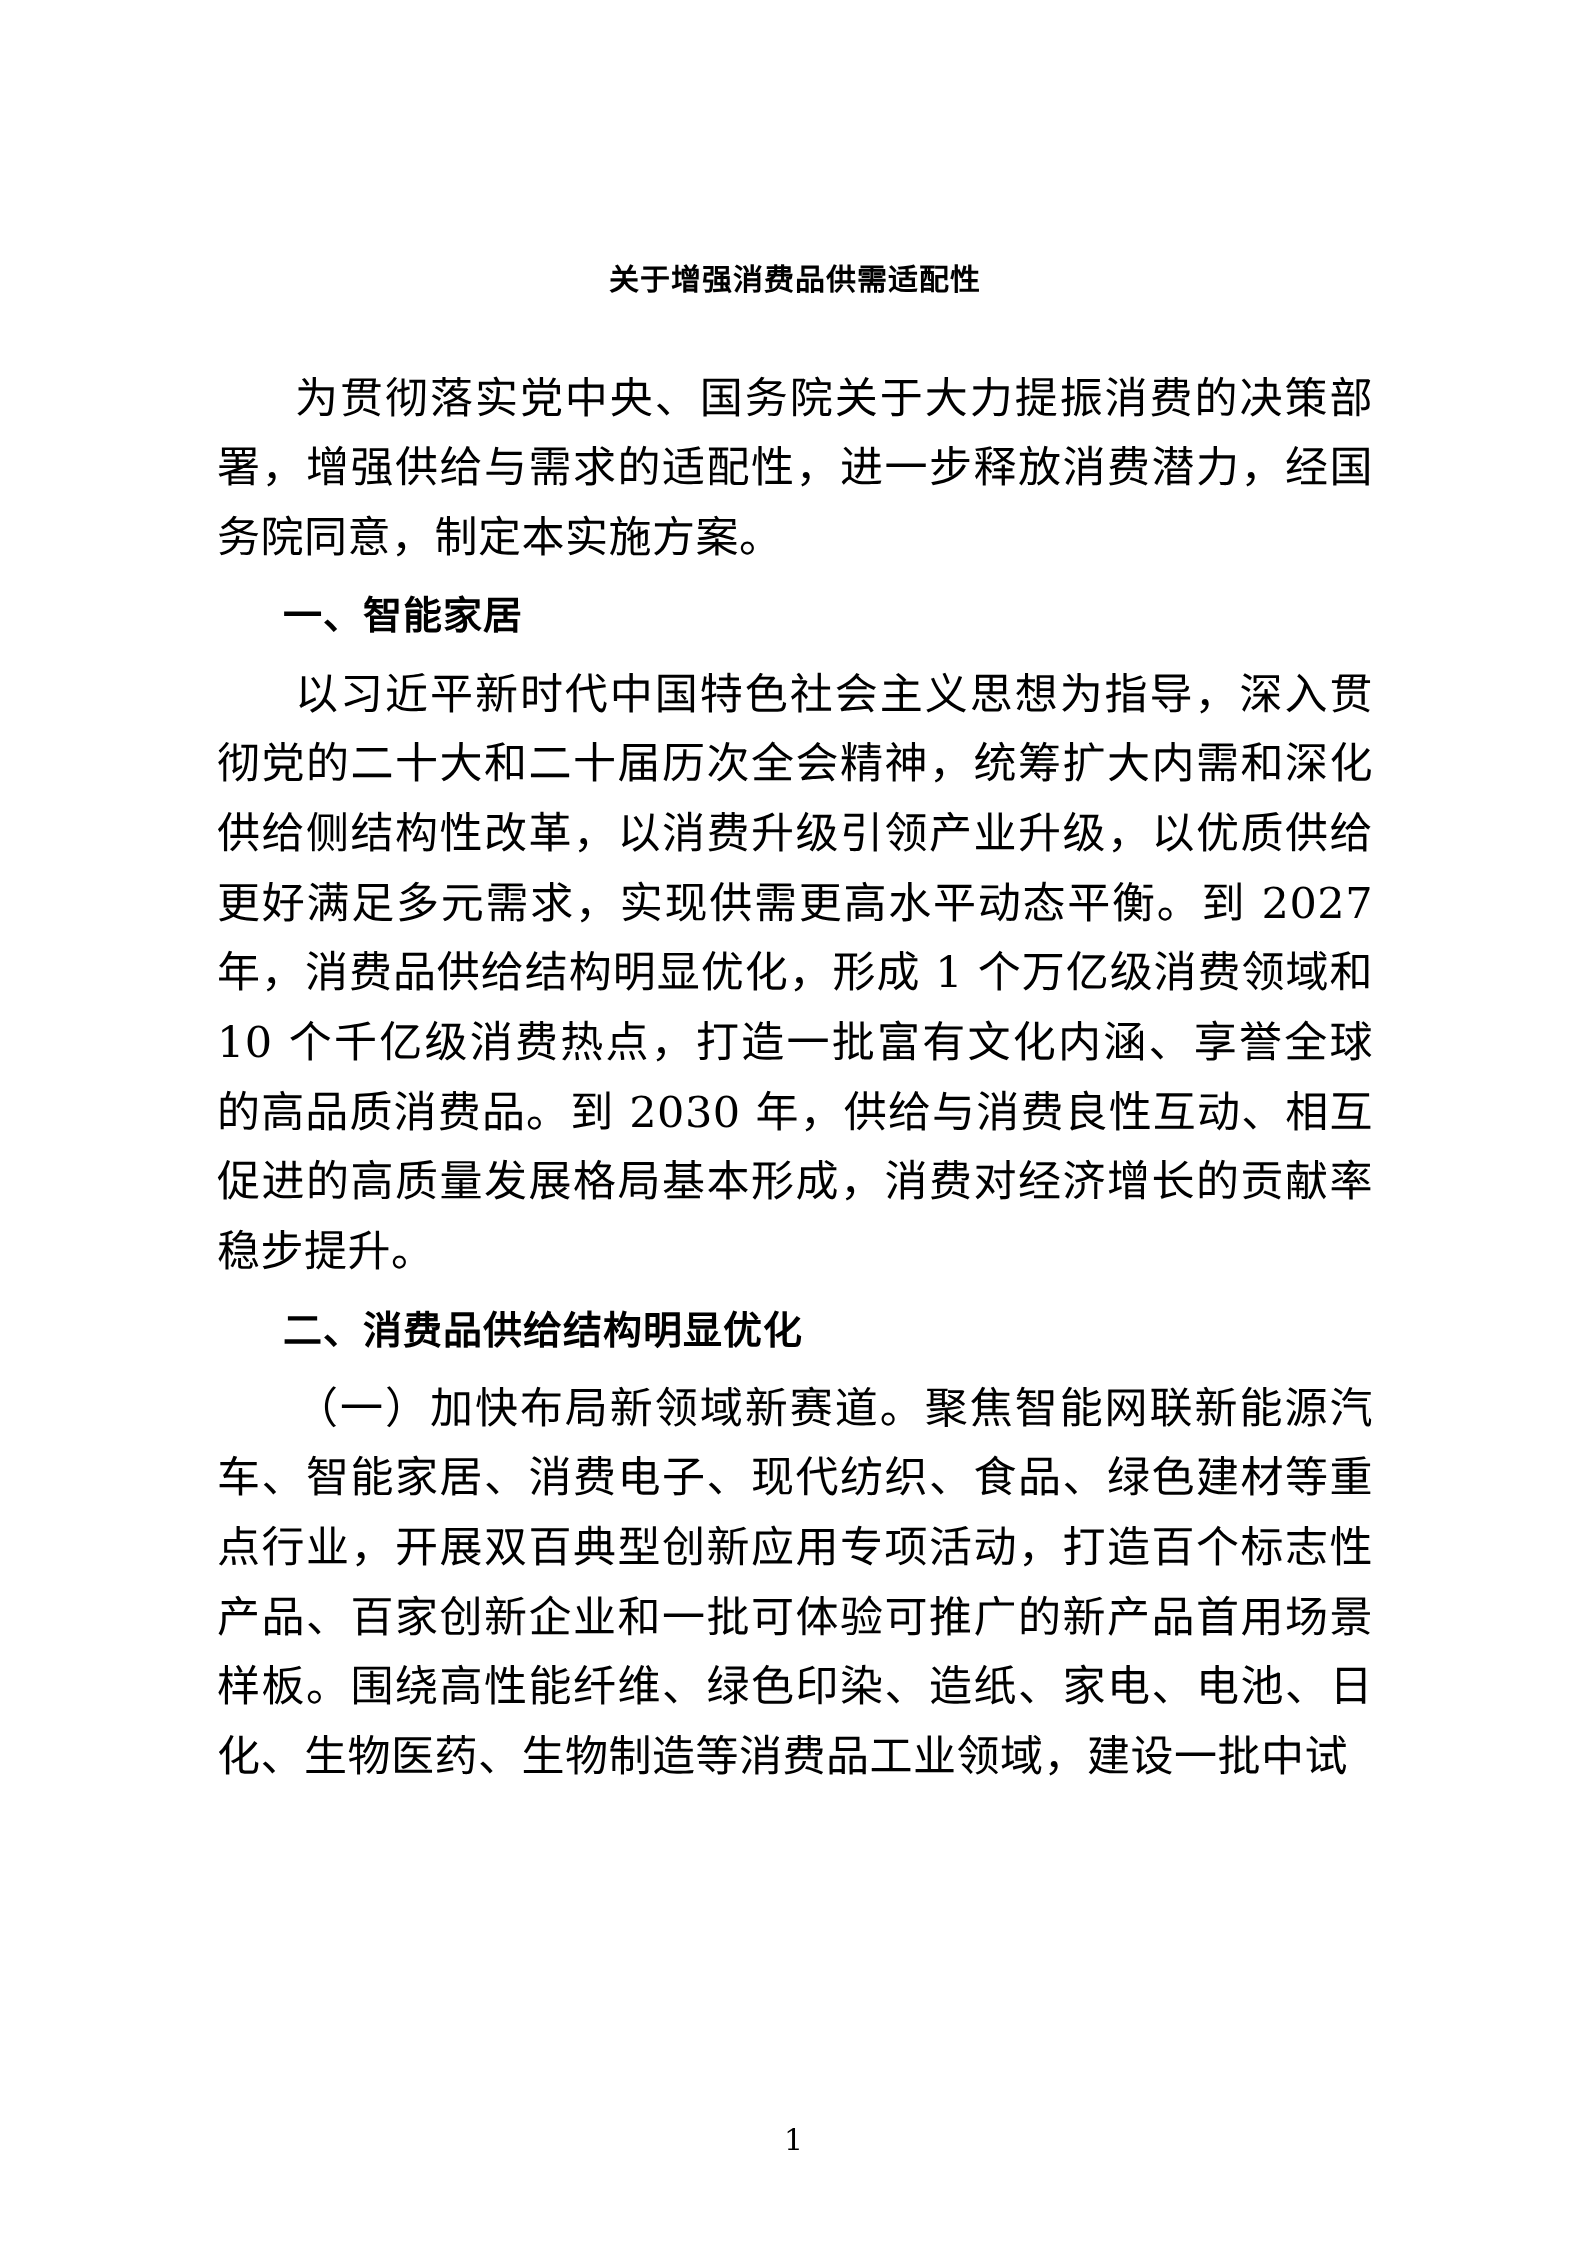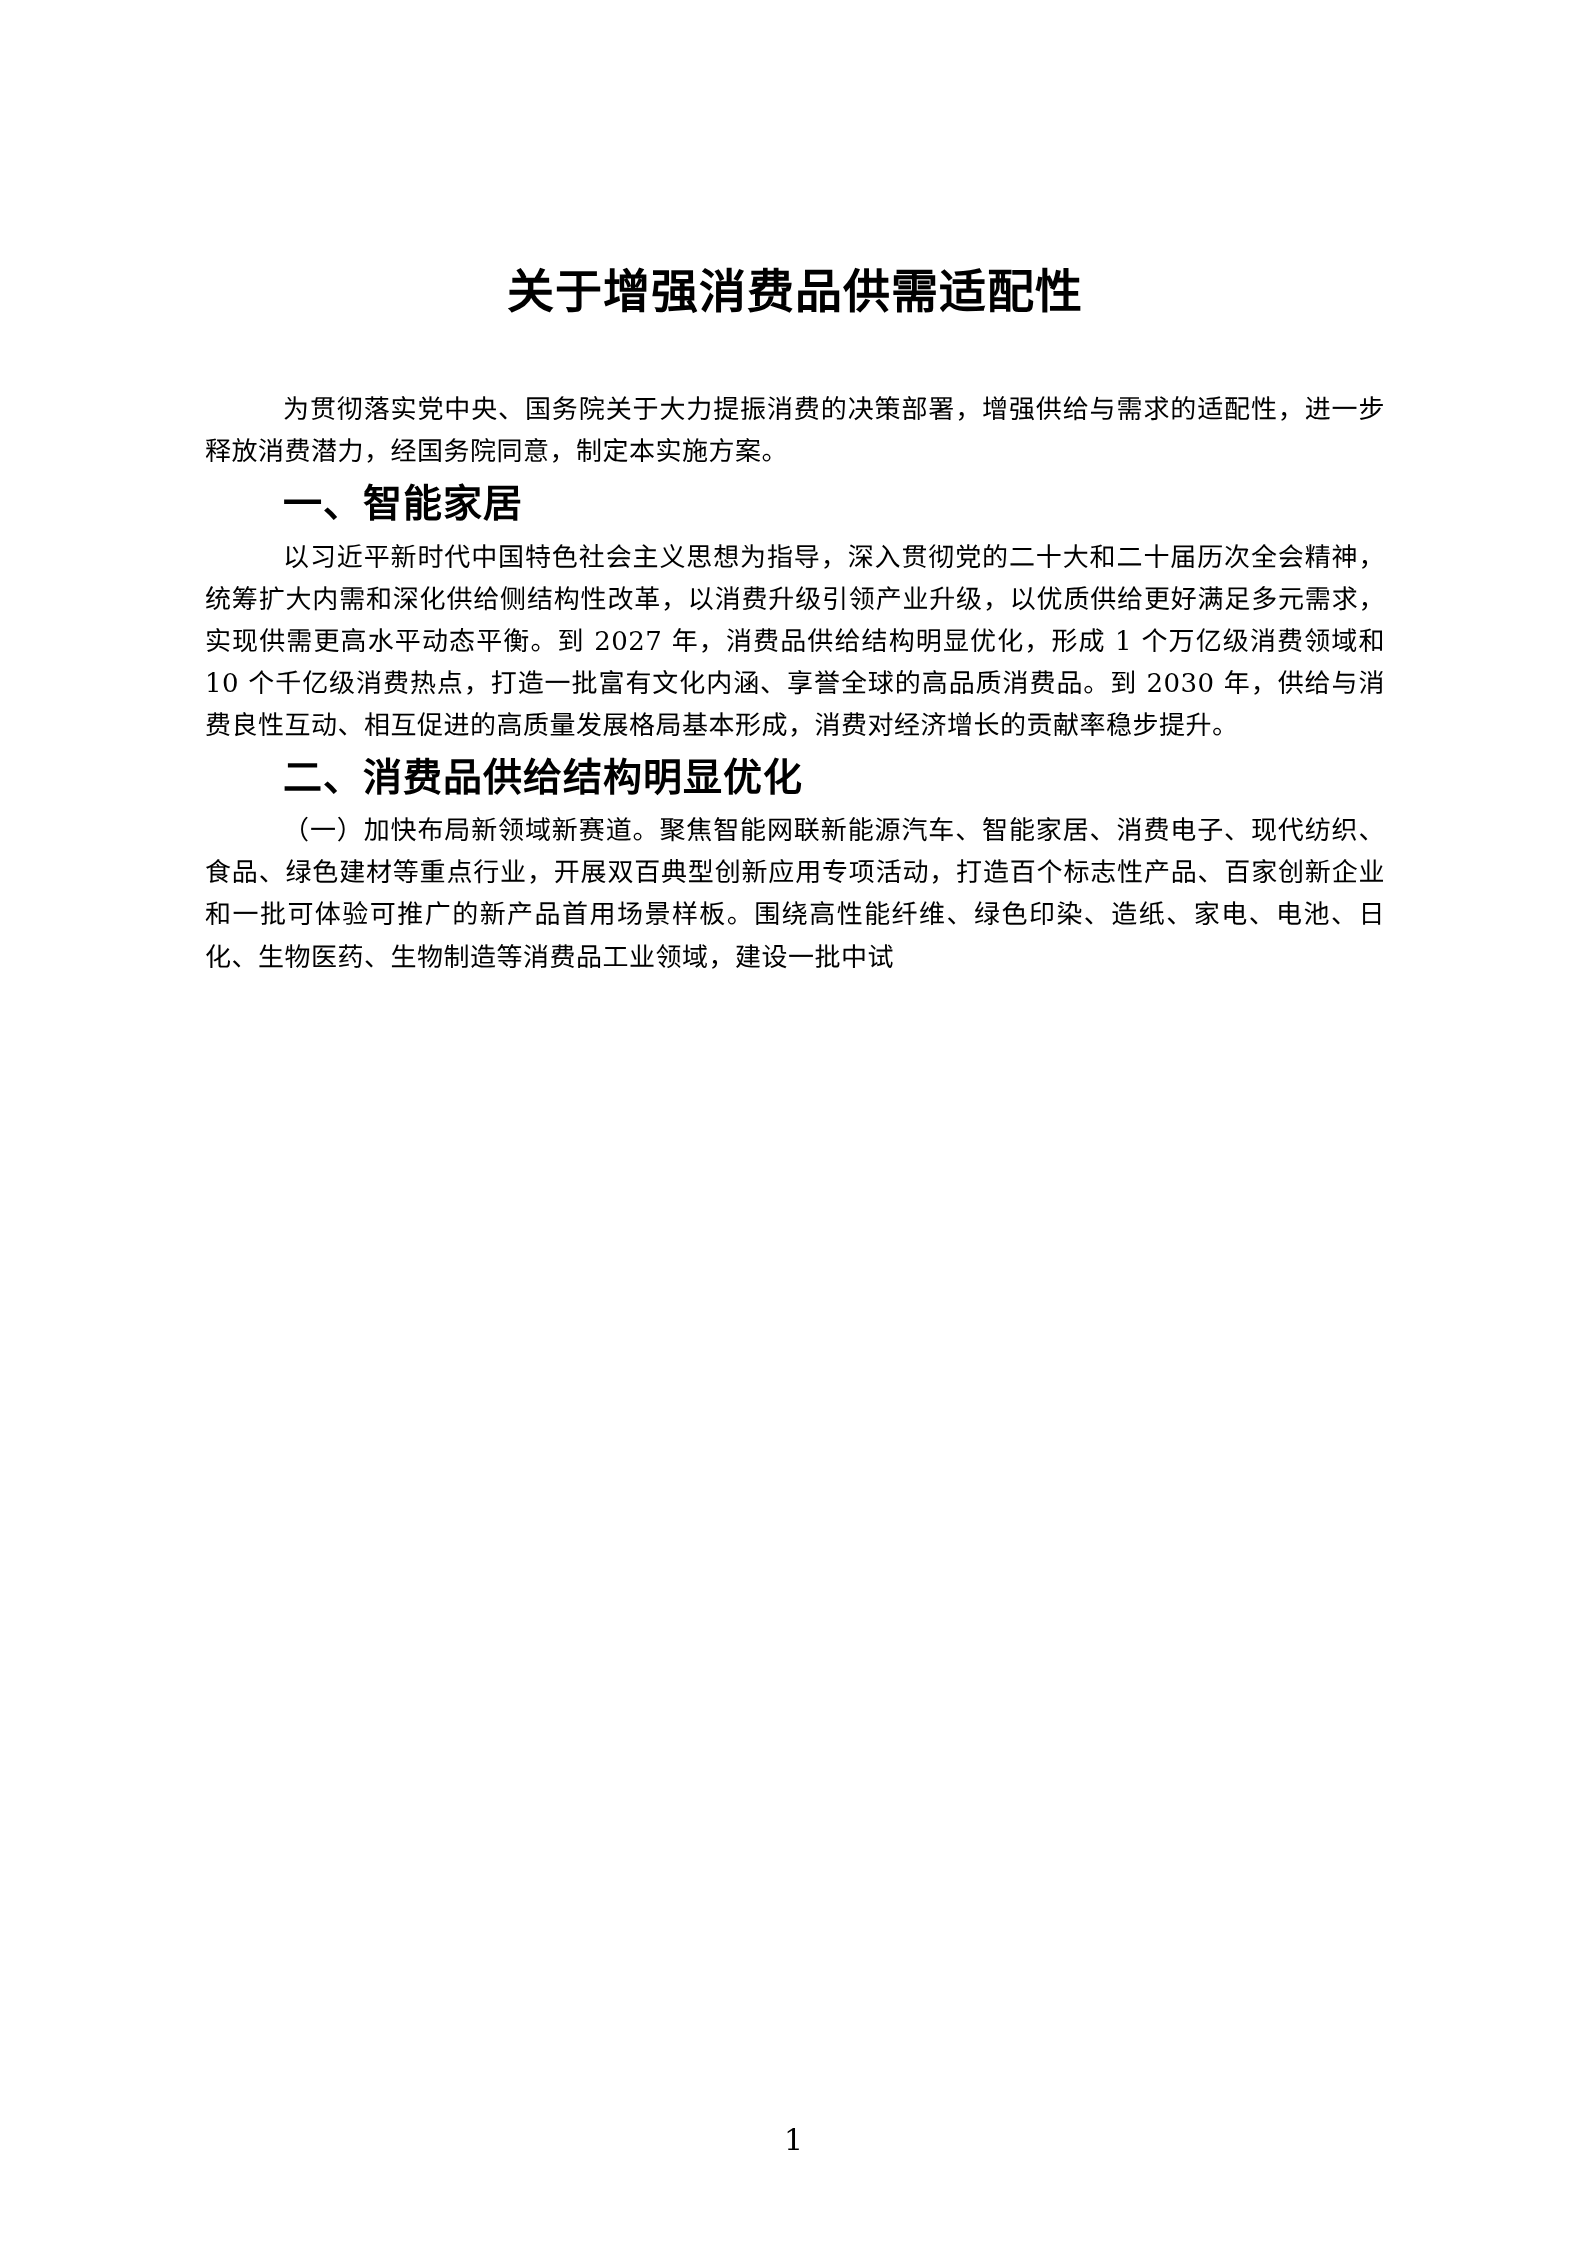--- a/index.html
+++ b/index.html
@@ -20,35 +20,35 @@
   .content {
     position: absolute;
     left: 205px;
     top: 0;
     width: 1180px;
   }
   .doc-title {
     text-align: center;
     font-family: "DejaVu Serif", "Liberation Serif", serif;
     font-weight: bold;
-    font-size: 47px;
+    font-size: 30px;
     line-height: 1.45;
     letter-spacing: 1px;
     margin: 0;
     padding-top: 258px;
   }
   .doc-title .line {
     display: block;
   }
   .para {
-    font-size: 26px;
+    font-size: 43px;
     line-height: 1.62;
     text-align: justify;
     text-justify: inter-ideograph;
-    margin: 0;
+    margin: 12px;
     letter-spacing: 0.5px;
   }
   .para.indent {
     text-indent: 78px;
   }
   .first-para {
     margin-top: 62px;
   }
   .heading {
     font-family: "DejaVu Sans", "Liberation Sans", sans-serif;

